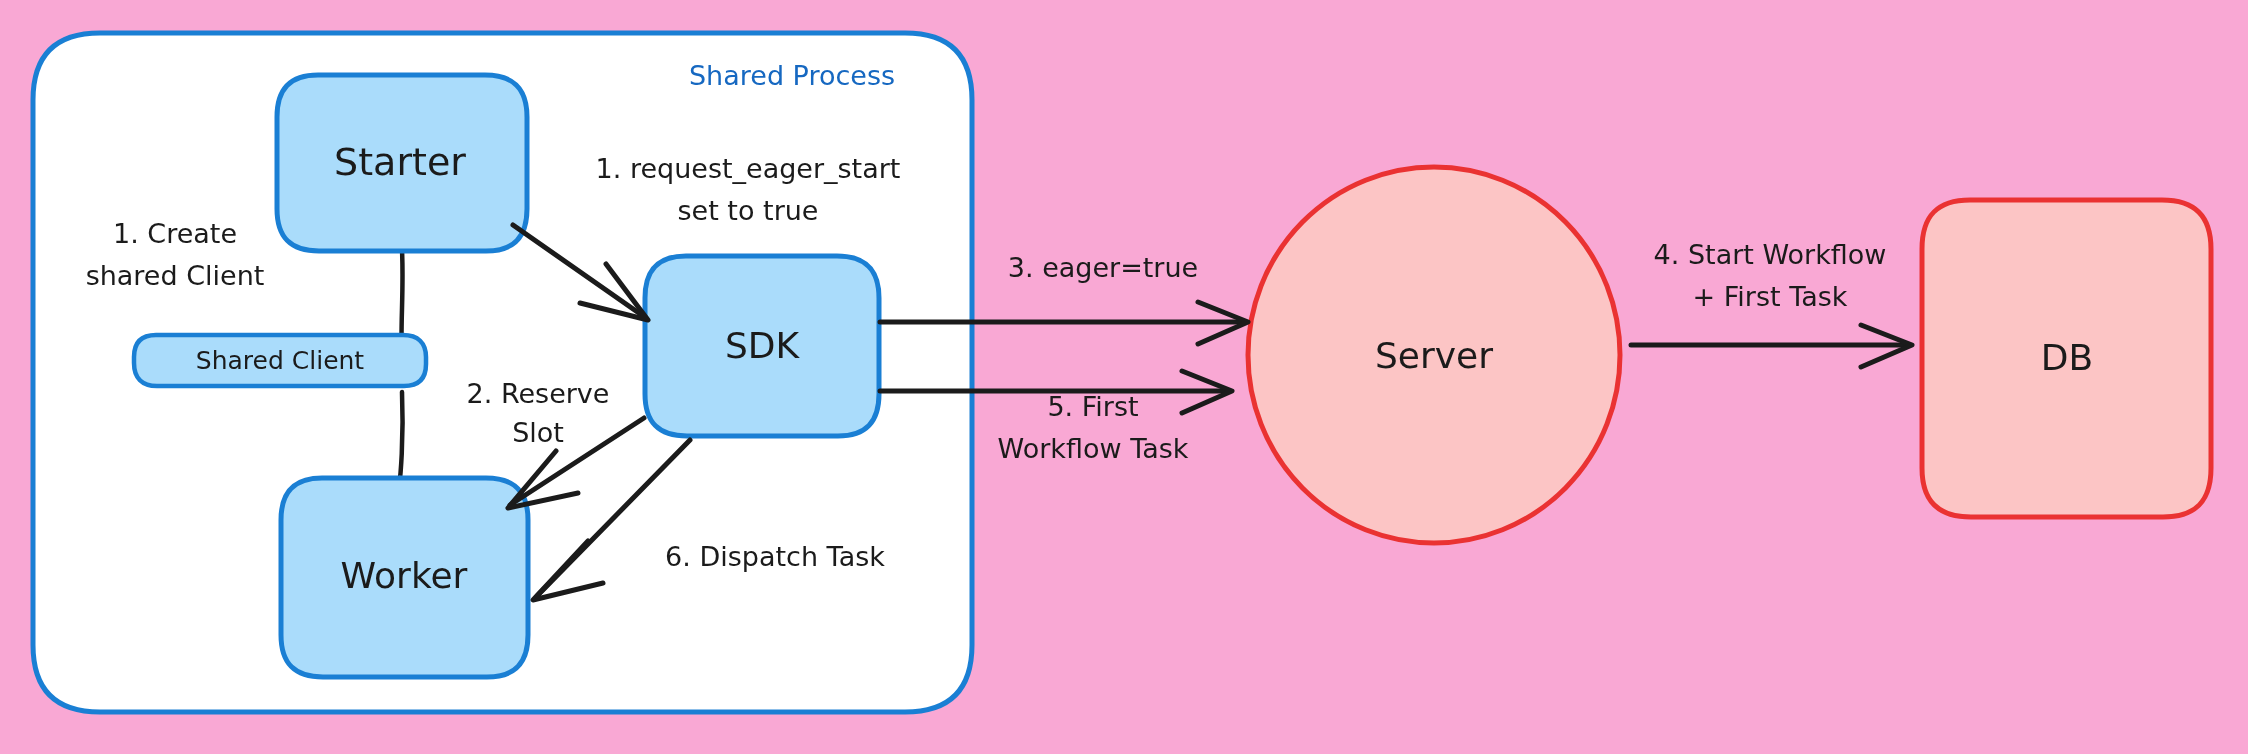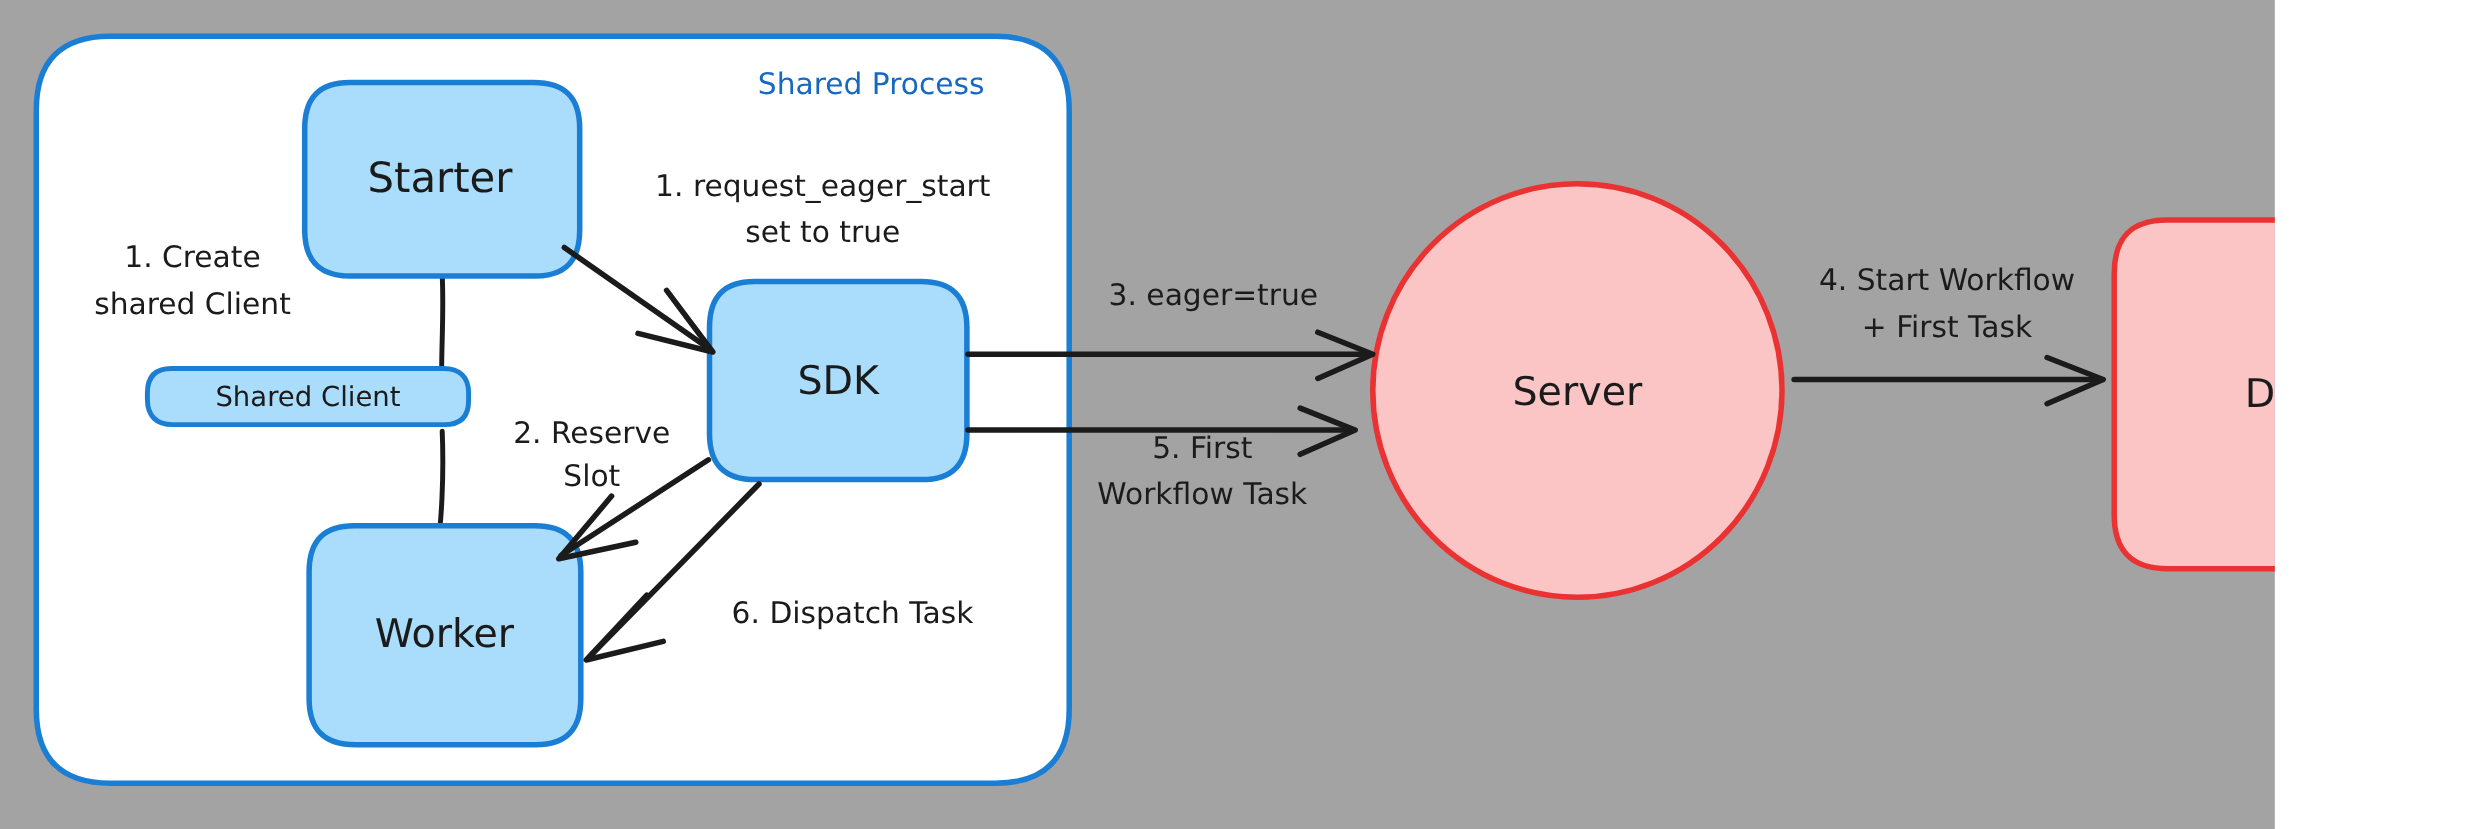--- a/index.html
+++ b/index.html
@@ -5,23 +5,23 @@
   html, body {
     margin: 0;
     padding: 0;
     background: #ffffff;
   }
   body {
     font-family: "DejaVu Sans", sans-serif;
   }
   #stage {
     position: relative;
-    width: 2068px;
+    width: 2248px;
     height: 754px;
-    background: #a3a3a3;
+    background: #f9a8d4;
     overflow: hidden;
   }
   svg.diagram {
     position: absolute;
     top: 0; left: 0;
     width: 2248px;
     height: 754px;
   }
   .node-label {
     font-family: "DejaVu Sans", sans-serif;

